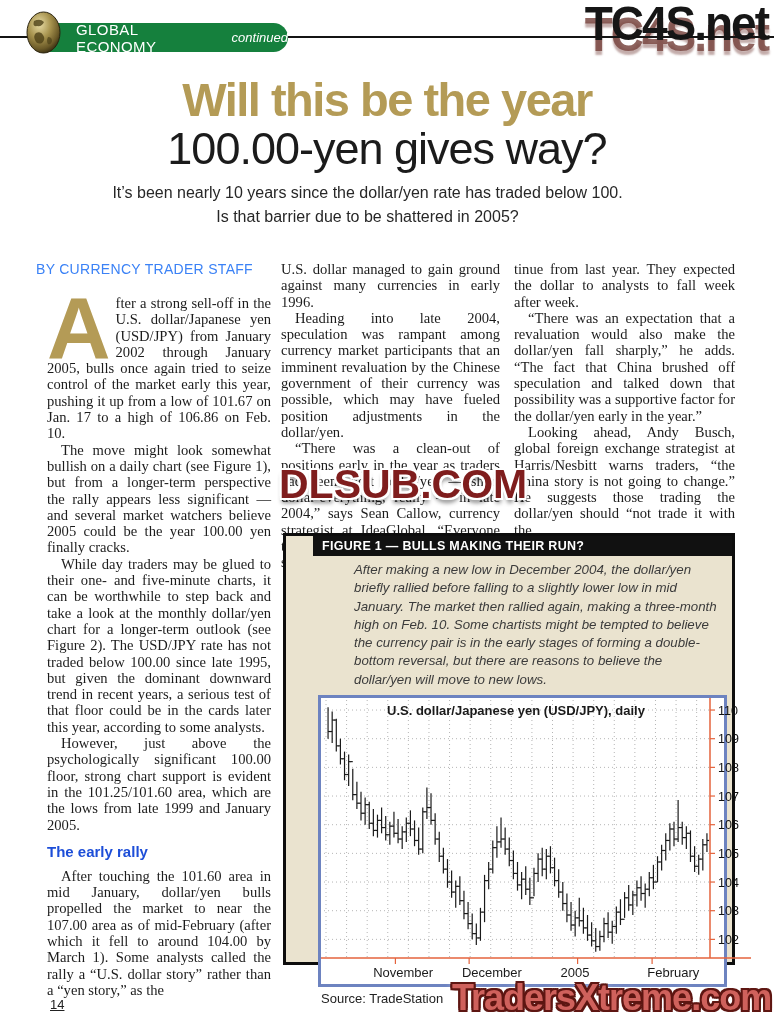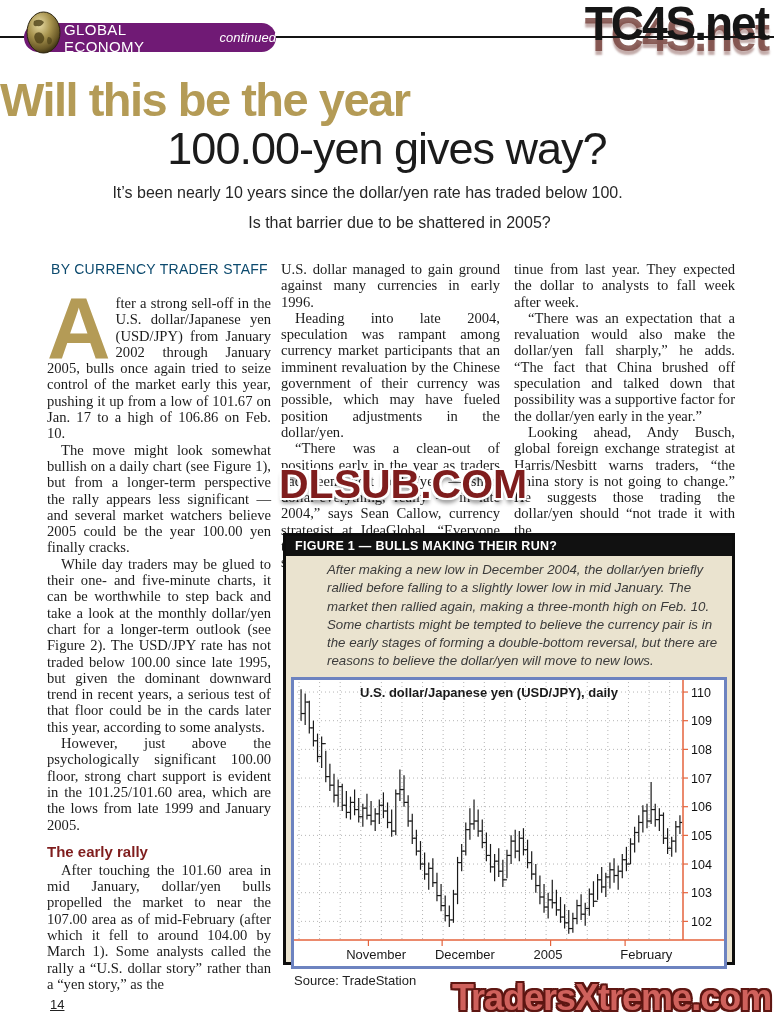--- a/index.html
+++ b/index.html
@@ -1,58 +1,58 @@
 <!DOCTYPE html>
 <html><head>
 <meta charset="utf-8">
 <style>
   html,body{margin:0;padding:0;background:#9a9a9a;}
   #page{position:relative;width:774px;height:1024px;background:#ffffff;overflow:hidden;
         font-family:"Liberation Serif",serif;}
 
   
   #top-rule{position:absolute;left:0;top:36px;width:774px;height:2px;background:#141414;z-index:3;}
-  #section-pill{position:absolute;left:24px;top:23px;width:252px;height:29px;background:#701a75;
+  #section-pill{position:absolute;left:36px;top:23px;width:252px;height:29px;background:#15803d;
         border-radius:15px;z-index:4;display:flex;align-items:center;padding-left:40px;box-sizing:border-box;}
   #section-pill .sec{color:#fff;font:15px "Liberation Sans",sans-serif;letter-spacing:.4px;}
   #section-pill .cont{color:#fff;font:italic 13px "Liberation Sans",sans-serif;margin-left:23px;}
   #globe{position:absolute;left:26px;top:11px;z-index:5;}
 
   #wm-tc4s{position:absolute;right:6px;top:-4px;z-index:2;
         font:bold 46px "Liberation Sans",sans-serif;letter-spacing:-2px;color:#161616;
         transform:scaleY(1.05);
         text-shadow:0 11px 0 rgba(122,72,66,.85),0 14px 2px rgba(122,72,66,.45);}
 
   
-  #headline-1{position:absolute;left:0;top:76px;width:774px;
+  #headline-1{position:absolute;left:0;top:76px;width:774px;text-align:center;
         font:bold 47px/1 "Liberation Sans",sans-serif;letter-spacing:-1.5px;color:#b49b56;}
   #headline-2{position:absolute;left:0;top:126px;width:774px;text-align:center;
         font:45px/1 "Liberation Sans",sans-serif;letter-spacing:-1px;color:#1b1b1b;}
   .deck{position:absolute;left:0;width:735px;text-align:center;
         font:16px "Liberation Sans",sans-serif;color:#272727;}
-  #deck-1{top:184px;} #deck-2{top:214px;margin-left:32px;}
+  #deck-1{top:184px;} #deck-2{top:208px;}
 
   
-  #byline{position:absolute;left:51px;top:261px;font:14px "Liberation Sans",sans-serif;
-        color:#0c4a6e;letter-spacing:.3px;}
+  #byline{position:absolute;left:36px;top:261px;font:14px "Liberation Sans",sans-serif;
+        color:#3b82f6;letter-spacing:.3px;}
   .col{position:absolute;}
   #col1{left:47px;top:295px;width:224px;}
   #col2{left:281px;top:261px;width:219px;}
   #col3{left:514px;top:261px;width:221px;}
   .col p{margin:0;text-indent:14px;text-align:justify;font:14.6px/16.3px "Liberation Serif",serif;color:#1c1c1c;}
   .col p.noindent{text-indent:0;}
   .col p.has-drop{text-indent:0;}
-  .col h3{margin:10px 0 2px 0;font:bold 15px/17px "Liberation Sans",sans-serif;color:#7f1d1d;}
+  .col h3{margin:10px 0 8px 0;font:bold 15px/17px "Liberation Sans",sans-serif;color:#1d4ed8;}
   .dropcap{float:left;color:#b49b56;font:bold 88px/60px "Liberation Sans",sans-serif;
         margin:3px 7px 2px 0;letter-spacing:-2px;}
   #page-num{position:absolute;left:50px;top:997px;font:13px "Liberation Sans",sans-serif;color:#222;text-decoration:underline;}
 
   
   #figure{position:absolute;left:283px;top:533px;width:452px;height:432px;box-sizing:border-box;
-        border:3px solid #0d0d0d;background:#eae3cf;}
+        border:3px solid #0d0d0d;background:#eae3cf;padding-left:27px;}
   #figure-header{height:20px;background:#111;color:#fff;display:flex;align-items:center;
         font:bold 12.5px "Liberation Sans",sans-serif;letter-spacing:.3px;padding-left:9px;}
   #figure-caption{padding:5px 9px 4px 9px;font:italic 13.3px/18.3px "Liberation Sans",sans-serif;color:#3b3b3b;margin-left:32px;}
   #chart-box{margin:2px 5px 0 5px;border:3px solid #6d83c0;background:#fff;height:286px;box-sizing:content-box;}
   #figure-source{padding:4px 0 0 8px;font:13px "Liberation Sans",sans-serif;color:#222;}
 
   #chart-svg text{font-family:"Liberation Sans",sans-serif;}
 
   
   #wm-dlsub{position:absolute;left:251px;top:464px;z-index:8;

